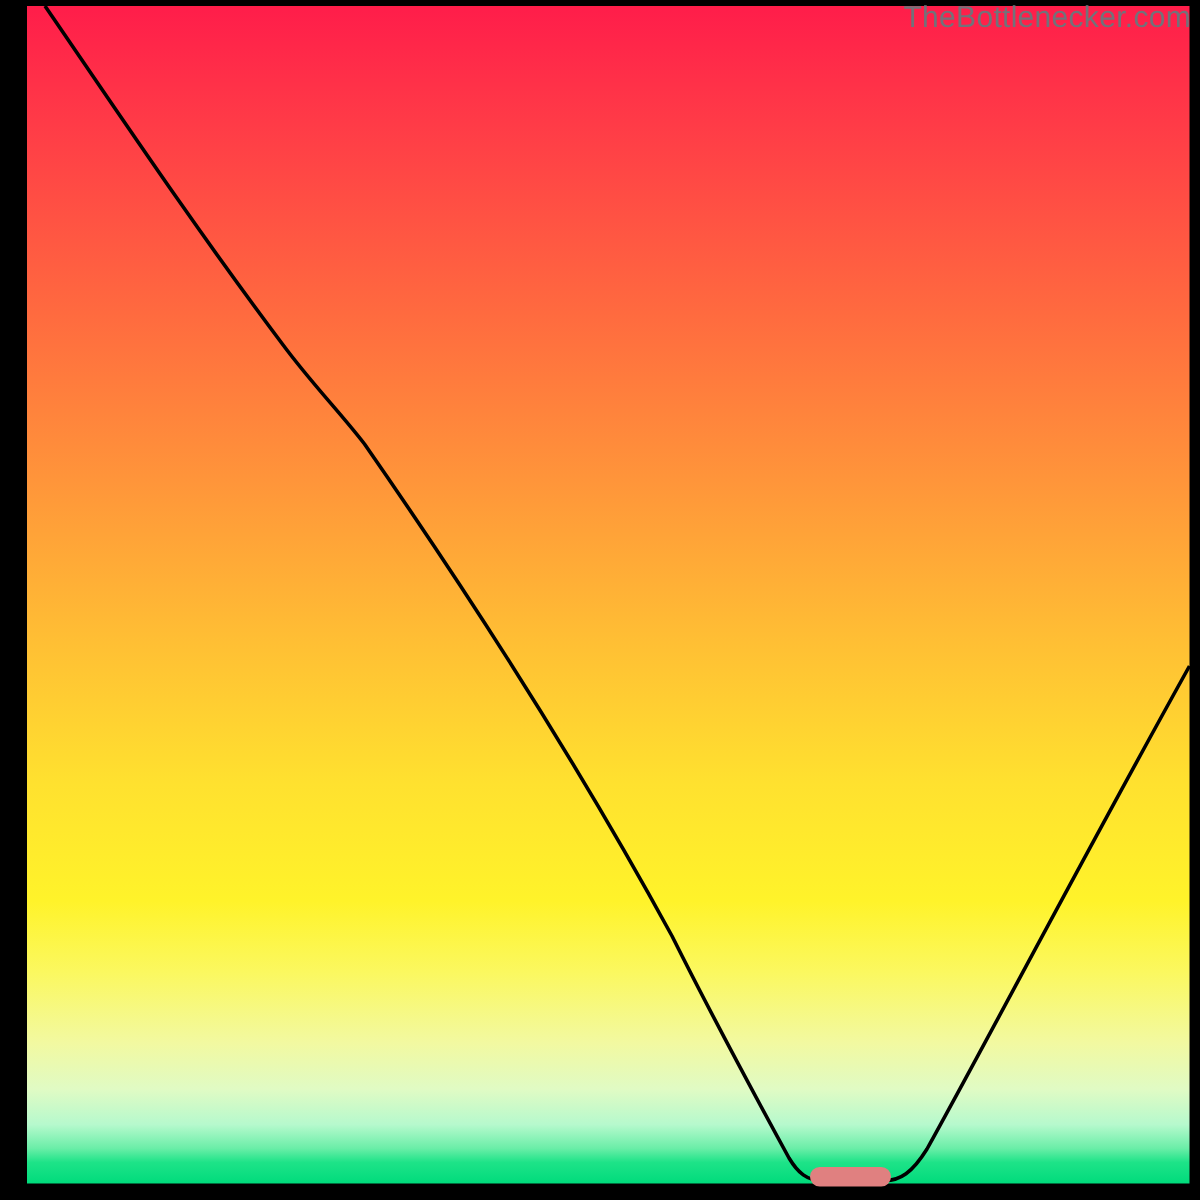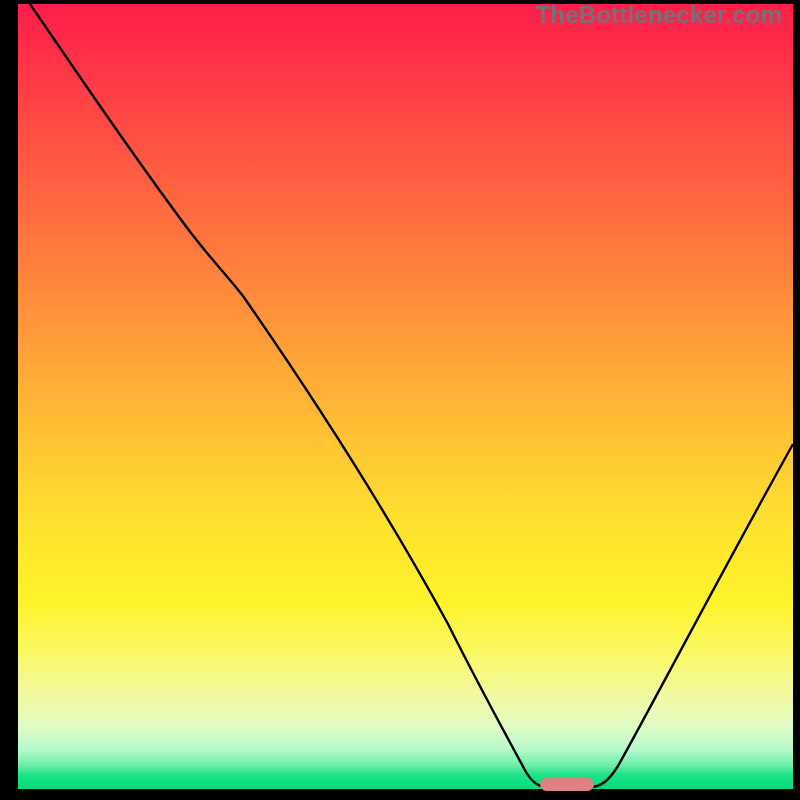--- a/index.html
+++ b/index.html
@@ -45,24 +45,24 @@
     );
   }
   svg.curve {
     position: absolute;
     inset: 0;
     overflow: visible;
   }
   .credit {
     position: absolute;
     top: 1px;
-    right: 18px;
+    right: 6px;
     font-family: Arial, Helvetica, sans-serif;
-    font-size: 24px;
-    font-weight: 700;
+    font-size: 20px;
+    font-weight: 400;
     color: #72727a;
     letter-spacing: 0.2px;
     user-select: none;
   }
 </style>
 </head>
 <body>
 
 <div class="chart-wrap">
 

